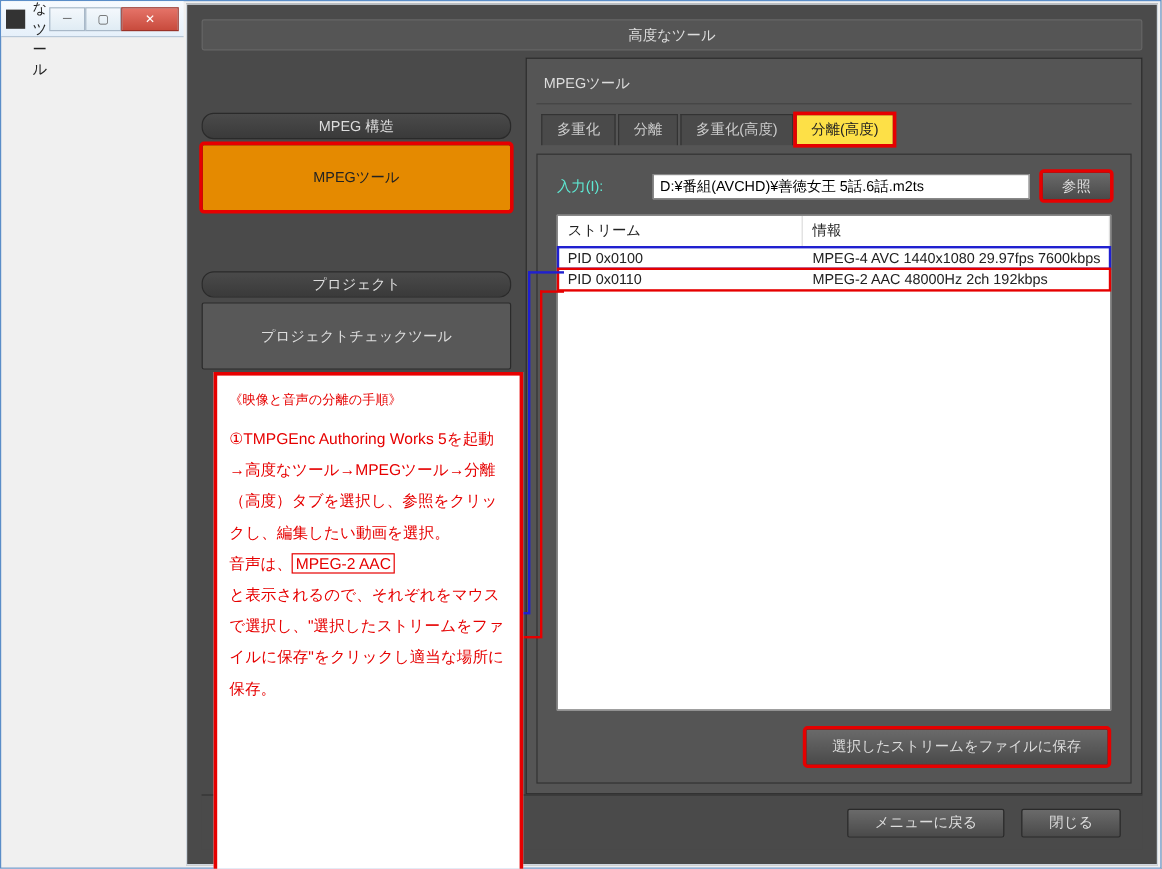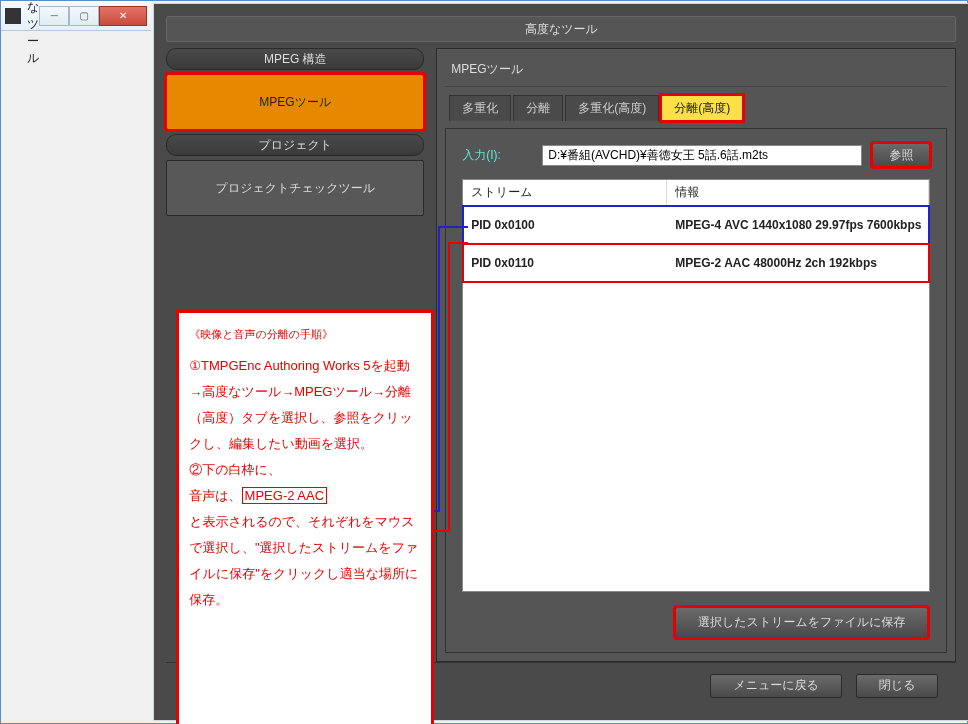--- a/index.html
+++ b/index.html
@@ -10,40 +10,40 @@
     .titlebar .title { font-size: 12px; color: #222; flex: 1; }
     .winbtns { display: flex; gap: 0; }
     .winbtn { width: 30px; height: 20px; border: 1px solid #a8b8c8; background: linear-gradient(#f4f8fc,#e0ecf4); display: flex; align-items: center; justify-content: center; font-size: 10px; color: #555; }
     .winbtn.close { width: 48px; background: linear-gradient(#e57368,#c84b3d); color: #fff; border-color: #9a3228; }
 
     .inner { flex: 1; padding: 12px 12px 12px 12px; display: flex; flex-direction: column; background: #4a4a4a; border: 1px solid #d0d8e0; margin: 2px; }
     .pagehdr { height: 26px; border: 1px solid #666; background: #555; color: #ddd; display: flex; align-items: center; justify-content: center; font-size: 12px; border-radius: 2px; margin-bottom: 6px; }
 
     .body { flex: 1; display: flex; gap: 12px; position: relative; }
     .sidebar { width: 258px; display: flex; flex-direction: column; gap: 4px; }
-    .sidetab { height: 22px; border: 1px solid #2a2a2a; background: linear-gradient(#4a4a4a,#3a3a3a); border-radius: 10px; color: #ddd; font-size: 12px; display: flex; align-items: center; justify-content: center; }
+    .sidetab { height: 22px; border: 1px solid #2a2a2a; background: linear-gradient(#4a4a4a,#3a3a3a); border-radius: 10px; color: #ddd; font-size: 12px; display: flex; align-items: center; justify-content: center; margin-top: 46px; }
     .bigbtn { height: 56px; border: 1px solid #2a2a2a; background: #585858; color: #ddd; font-size: 12px; display: flex; align-items: center; justify-content: center; border-radius: 2px; }
     .bigbtn.active { background: #e58a00; color: #222; }
     .highlight-red { outline: 3px solid #e60000; outline-offset: -1px; }
 
     .mainpanel { flex: 1; border: 1px solid #2a2a2a; background: #555; display: flex; flex-direction: column; padding: 8px; gap: 8px; position: relative; }
     .panelhdr { font-size: 12px; color: #ddd; padding: 4px 6px 8px; border-bottom: 1px solid #444; }
     .tabs { display: flex; gap: 2px; padding-left: 4px; }
     .tab { padding: 4px 12px; font-size: 12px; background: #4a4a4a; color: #ccc; border: 1px solid #333; border-bottom: none; }
     .tab.active { background: #fde047; color: #222; }
     .tabpane { flex: 1; background: #555; border: 1px solid #333; margin-top: -1px; padding: 14px 16px 60px; display: flex; flex-direction: column; gap: 12px; position: relative; }
     .row { display: flex; align-items: center; gap: 10px; }
     .lbl { color: #5eead4; font-size: 12px; width: 70px; }
     .textinput { flex: 1; height: 21px; background: #fff; border: 1px solid #888; font-size: 12px; padding: 0 5px; }
     .btn { height: 24px; padding: 0 16px; background: linear-gradient(#6a6a6a,#4a4a4a); border: 1px solid #2a2a2a; color: #ddd; font-size: 12px; display: flex; align-items: center; justify-content: center; border-radius: 2px; }
     .streambox { background: #fff; border: 1px solid #888; flex: 1; font-size: 12px; color: #222; display: flex; flex-direction: column; min-height: 320px; }
     .streamhdr { display: flex; border-bottom: 1px solid #ccc; background: #fff; }
     .streamhdr div { padding: 4px 8px; border-right: 1px solid #ddd; font-size: 12px; }
     .streamrow { display: flex; }
-    .streamrow div { padding: 12px 8px; font-size: 12px; white-space: nowrap; overflow: hidden; font-weight: bold; }
+    .streamrow div { padding: 2px 8px; font-size: 12px; white-space: nowrap; overflow: hidden; }
     .col-stream { width: 204px; }
     .col-info { flex: 1; }
     .rowsel-blue { outline: 2px solid #2020d0; outline-offset: -1px; }
     .rowsel-red { outline: 2px solid #e60000; outline-offset: -1px; }
     .savebtn-wrap { position: absolute; right: 18px; bottom: 14px; }
     .savebtn { padding: 6px 22px; background: linear-gradient(#6a6a6a,#4a4a4a); border: 1px solid #2a2a2a; color: #ddd; font-size: 12px; border-radius: 2px; }
 
     .footer { height: 46px; background: #4a4a4a; display: flex; align-items: center; justify-content: flex-end; gap: 14px; padding: 0 18px; border-top: 1px solid #333; }
     .footer .btn { padding: 6px 22px; }
 
@@ -122,21 +122,20 @@
       <div class="connector-blue" style="left:272px; top:178px; width:30px; height:2px; border-width:2px 0 0 0;"></div>
 
       <div class="connector-red" style="left:204px; top:278px; width:2px; height:206px; border-width:0 0 0 2px;"></div>
       <div class="connector-red" style="left:204px; top:482px; width:78px; height:2px; border-width:2px 0 0 0;"></div>
       <div class="connector-red" style="left:282px; top:194px; width:2px; height:290px; border-width:0 0 0 2px;"></div>
       <div class="connector-red" style="left:282px; top:194px; width:20px; height:2px; border-width:2px 0 0 0;"></div>
 
       <div class="instr-box">
         <div class="hdr">《映像と音声の分離の手順》</div>
         <div>①TMPGEnc Authoring Works 5を起動→高度なツール→MPEGツール→分離（高度）タブを選択し、参照をクリックし、編集したい動画を選択。</div>
-        <div>②下の白枠に、</div>
         <div>
           <span>音声は、</span><span class="codec2">MPEG-2 AAC</span>
         </div>
         <div>と表示されるので、それぞれをマウスで選択し、"選択したストリームをファイルに保存"をクリックし適当な場所に保存。</div>
       </div>
     </div>
 
     <div class="footer">
       <div class="btn">メニューに戻る</div>
       <div class="btn">閉じる</div>

